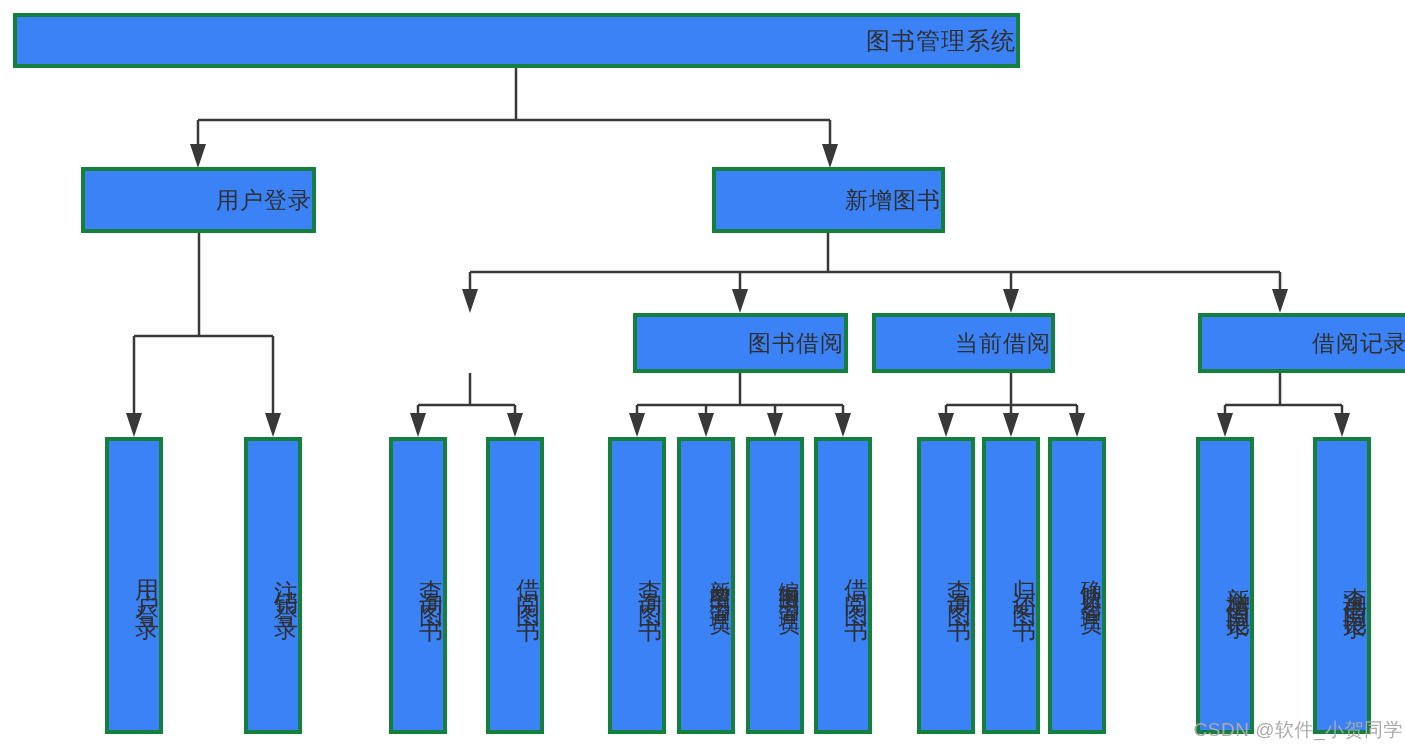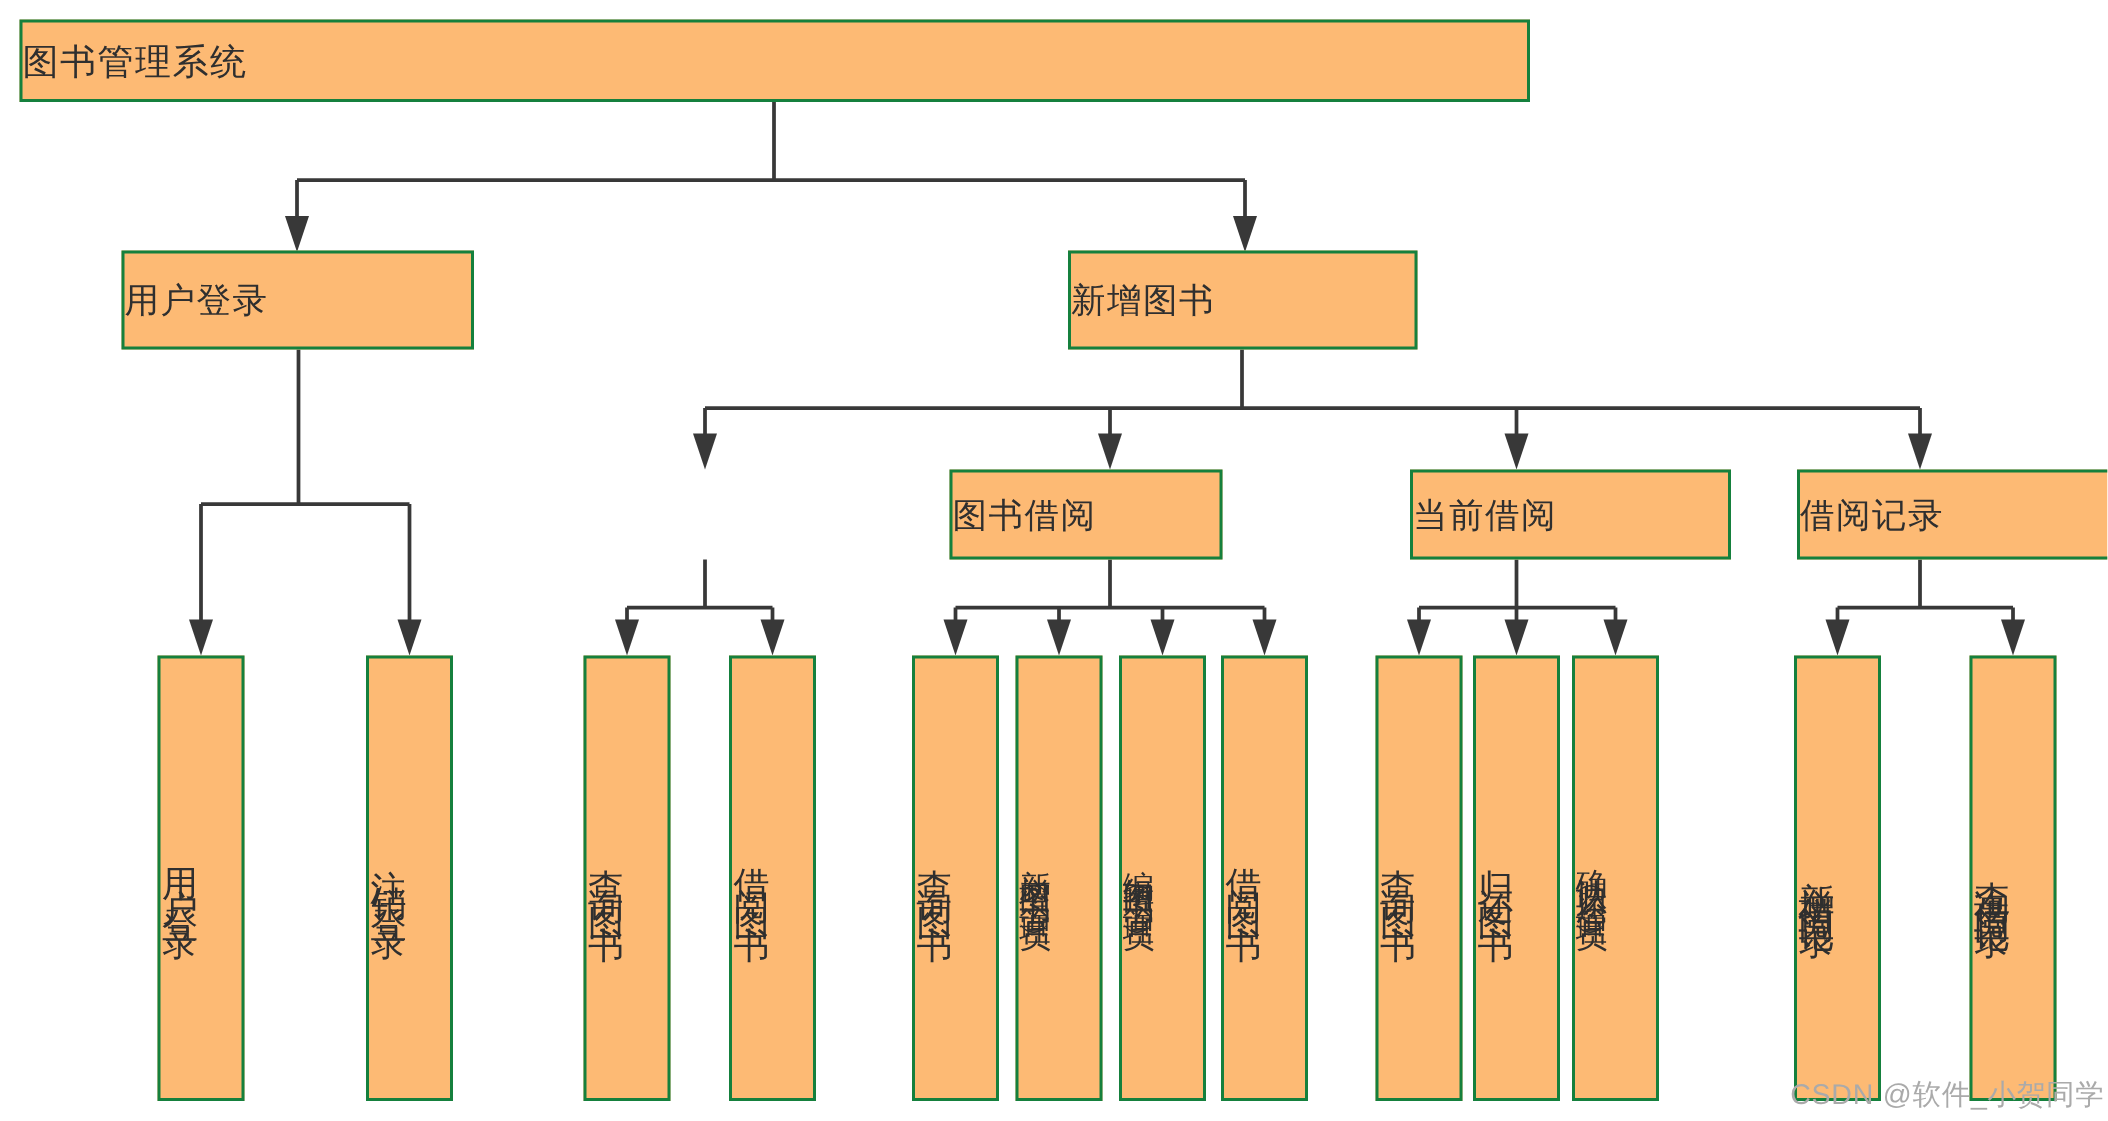--- a/index.html
+++ b/index.html
@@ -6,24 +6,24 @@
   .canvas{
     position:relative;
     width:1405px;height:747px;
     background:#ffffff;
     overflow:hidden;
     font-family:"Liberation Sans", sans-serif;
   }
   .wires{position:absolute;left:0;top:0;}
   .box{
     position:absolute;
-    background:#fdba74;
-    border:2px solid #15803d;
+    background:#3b82f6;
+    border:4px solid #15803d;
     box-sizing:border-box;
-    display:flex;align-items:center;justify-content:flex-start;
+    display:flex;align-items:center;justify-content:flex-end;
   }
   .hnode span{
     font-size:23px;color:#2f2f2f;letter-spacing:1px;white-space:nowrap;
   }
   .rootnode span{font-size:24px;}
   .vnode{top:437px;width:58px;height:297px;}
   .vnode span{
     writing-mode:vertical-rl;
     text-orientation:mixed;
     font-size:24px;color:#2f2f2f;
@@ -115,24 +115,24 @@
     <span>图书管理系统</span>
   </div>
 
   <div class="box hnode" style="left:81px;top:167px;width:235px;height:66px">
     <span>用户登录</span>
   </div>
   <div class="box hnode" style="left:712px;top:167px;width:233px;height:66px">
     <span>新增图书</span>
   </div>
 
-  <div class="box hnode" style="left:633px;top:313px;width:182px;height:60px">
+  <div class="box hnode" style="left:633px;top:313px;width:215px;height:60px">
     <span>图书借阅</span>
   </div>
-  <div class="box hnode" style="left:940px;top:313px;width:214px;height:60px">
+  <div class="box hnode" style="left:872px;top:313px;width:183px;height:60px">
     <span>当前借阅</span>
   </div>
   <div class="box hnode" style="left:1198px;top:313px;width:214px;height:60px">
     <span>借阅记录</span>
   </div>
 
   <div class="box vnode v4" style="left:105px">
     <span>用户登录</span>
   </div>
   <div class="box vnode v4" style="left:244px">

